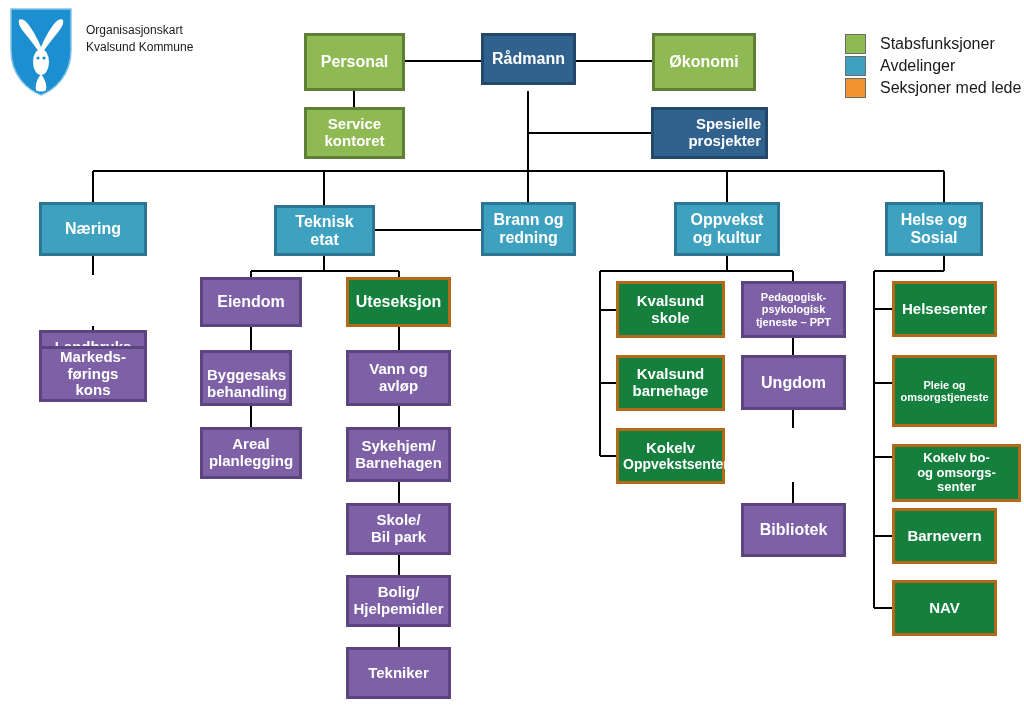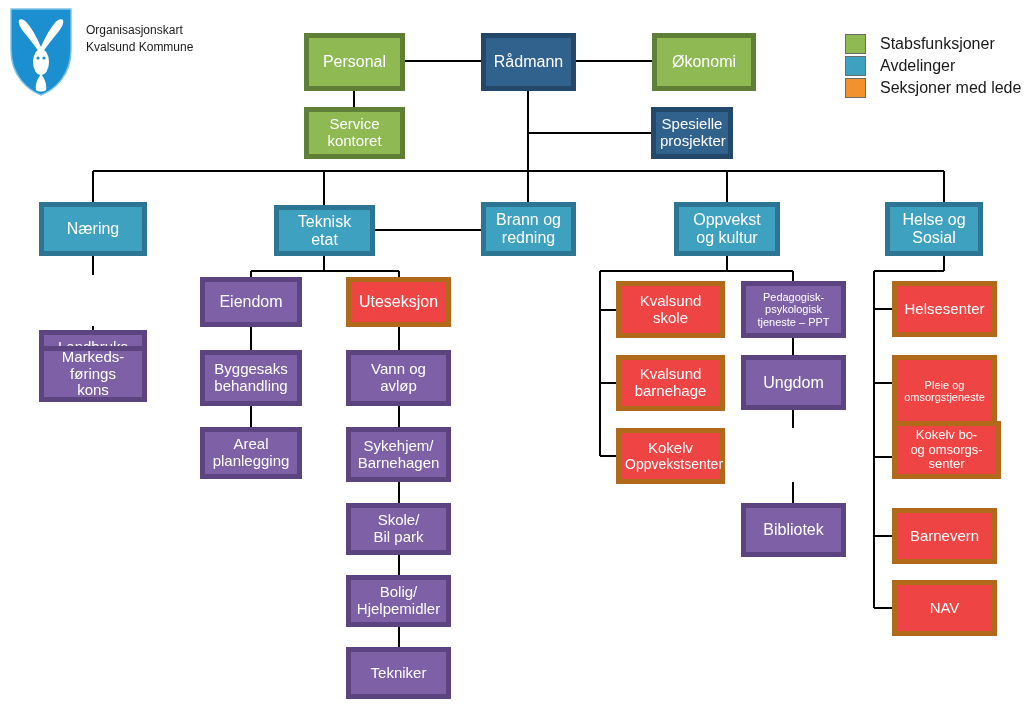--- a/index.html
+++ b/index.html
@@ -8,28 +8,28 @@
 
   #canvas{position:absolute;left:0;top:0;width:1024px;height:723px;}
 
   
   #wires{position:absolute;left:0;top:0;width:1024px;height:723px;z-index:1;}
 
   
   .node{position:absolute;z-index:3;box-sizing:border-box;
         display:flex;align-items:center;justify-content:center;text-align:center;
         color:#ffffff;line-height:1.12;padding:2px 4px;
-        border:5px solid #8b5cf6;}
+        border:3px solid #8b5cf6;font-weight:bold;}
   .node span{display:block;width:100%;}
 
   .c-green {background:#8FBA53;border-color:#5f7f36;}
   .c-blue  {background:#31628E;border-color:#23486a;}
   .c-teal  {background:#3FA1C0;border-color:#2c7693;}
   .c-purple{background:#7D60A6;border-color:#5c4480;}
-  .c-orange{background:#ef4444;border-color:#b06a19;}
+  .c-orange{background:#15803d;border-color:#b06a19;}
 
   .fs16{font-size:16px;}
   .fs15{font-size:15px;}
   .fs13{font-size:13px;}
   .fs11{font-size:11px;}
   .sub-small{font-size:14px;display:block;text-align:center;}
 
   
   #logo{position:absolute;left:8px;top:6px;width:66px;height:92px;z-index:3;}
   #title{position:absolute;left:86px;top:22px;z-index:3;color:#1a1a1a;
@@ -139,36 +139,36 @@
     <div class="lg-row">
       <div class="lg-sw" style="background:#F2922F"></div>
       <div class="lg-tx">Seksjoner med lede</div>
     </div>
   </div>
 
   <div class="node c-green fs16" style="left:304px;top:33px;width:101px;height:58px;">
     <span>Personal</span>
     </div>
 
-  <div class="node c-blue fs16" style="left:481px;top:33px;width:95px;height:58px;">
+  <div class="node c-blue fs16" style="left:481px;top:33px;width:95px;height:52px;">
     <span>Rådmann</span>
     </div>
 
   <div class="node c-green fs16" style="left:652px;top:33px;width:104px;height:58px;">
     <span>Økonomi</span>
     </div>
 
   <div class="node c-green fs15" style="left:304px;top:107px;width:101px;height:52px;">
     <span>
       <span>Service</span>
       <span>kontoret</span>
     </span>
     </div>
 
-  <div class="node c-blue fs15" style="left:651px;top:107px;width:82px;height:52px;">
+  <div class="node c-blue fs15" style="left:651px;top:107px;width:117px;height:52px;text-align:right;">
     <span>
       <span>Spesielle</span>
       <span>prosjekter</span>
     </span>
     </div>
 
   <div class="node c-teal fs16" style="left:39px;top:202px;width:108px;height:54px;">
     <span>Næring</span>
     </div>
 
@@ -212,21 +212,21 @@
       <span>Markeds-</span>
       <span>førings</span>
       <span>kons</span>
     </span>
     </div>
 
   <div class="node c-purple fs16" style="left:200px;top:277px;width:102px;height:50px;">
     <span>Eiendom</span>
     </div>
 
-  <div class="node c-purple fs15" style="left:200px;top:350px;width:102px;height:56px;">
+  <div class="node c-purple fs15" style="left:200px;top:350px;width:92px;height:56px;align-items:flex-end;">
     <span>
       <span>Byggesaks</span>
       <span>behandling</span>
     </span>
     </div>
 
   <div class="node c-purple fs15" style="left:200px;top:427px;width:102px;height:52px;">
     <span>
       <span>Areal</span>
       <span>planlegging</span>
@@ -311,21 +311,21 @@
     <span>Helsesenter</span>
     </div>
 
   <div class="node c-orange fs11" style="left:892px;top:355px;width:105px;height:72px;">
     <span>
       <span>Pleie og</span>
       <span>omsorgstjeneste</span>
     </span>
     </div>
 
-  <div class="node c-orange fs13" style="left:892px;top:421px;width:109px;height:58px;">
+  <div class="node c-orange fs13" style="left:892px;top:444px;width:129px;height:58px;">
     <span>
       <span>Kokelv bo-</span>
       <span>og omsorgs-</span>
       <span>senter</span>
     </span>
     </div>
 
   <div class="node c-orange fs15" style="left:892px;top:508px;width:105px;height:56px;">
     <span>Barnevern</span>
     </div>

